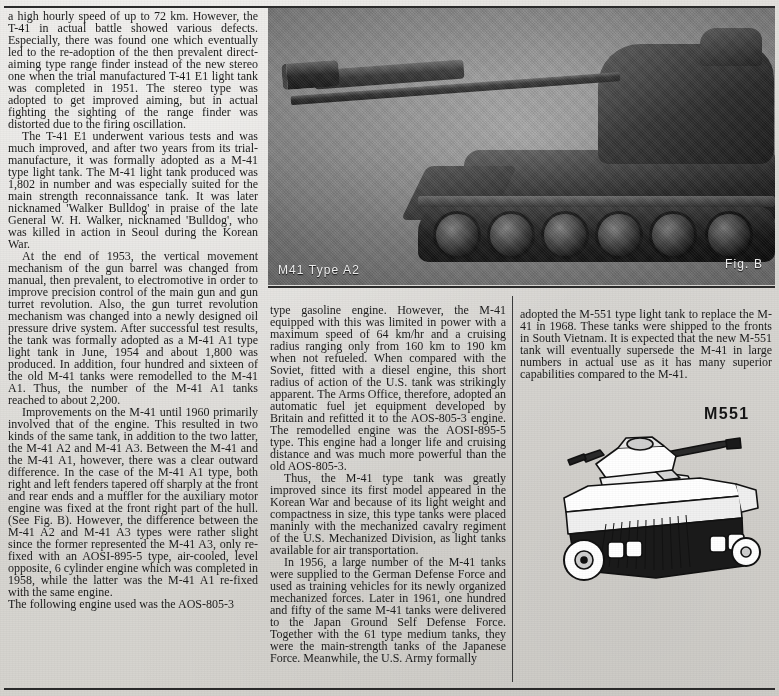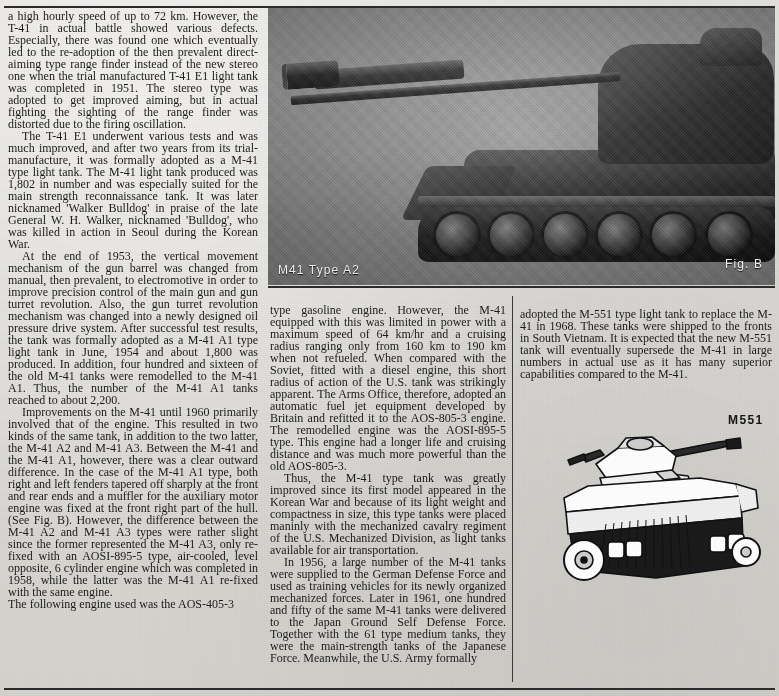--- a/index.html
+++ b/index.html
@@ -122,23 +122,23 @@
     position:absolute;
     font-family:"Liberation Sans", sans-serif;
     font-size:12px;letter-spacing:1.1px;color:#f2f2f2;
     text-shadow:0 1px 1px rgba(0,0,0,.85);
   }
   #cap-left{left:10px;bottom:8px;}
   #cap-right{right:12px;bottom:14px;}
 
   
   #m551-label{
-    position:absolute;left:728px;top:405px;
+    position:absolute;left:704px;top:405px;
     font-family:"Liberation Sans", sans-serif;
-    font-size:12px;letter-spacing:1.4px;color:#151515;font-weight:600;margin-top:8px;
+    font-size:16px;letter-spacing:1.4px;color:#151515;font-weight:600;
   }
   #drawing{position:absolute;left:560px;top:420px;width:215px;height:200px;}
   #drawing svg{display:block;}
 </style>
 </head>
 <body>
 
 <div id="page">
 
   <div class="rule" id="rule-top"></div>
@@ -166,21 +166,21 @@
     <div class="vig"></div>
     <div class="cap" id="cap-left">M41  Type  A2</div>
     <div class="cap" id="cap-right">Fig. B</div>
   </div>
 
   <div class="col" id="col-left">
     <p class="noindent">a high hourly speed of up to 72 km. However, the T-41 in actual battle showed various defects. Especially, there was found one which eventually led to the re-adoption of the then prevalent direct-aiming type range finder instead of the new stereo one when the trial manufactured T-41 E1 light tank was completed in 1951. The stereo type was adopted to get improved aiming, but in actual fighting the sighting of the range finder was distorted due to the firing oscillation.</p>
     <p>The T-41 E1 underwent various tests and was much improved, and after two years from its trial-manufacture, it was formally adopted as a M-41 type light tank. The M-41 light tank produced was 1,802 in number and was especially suited for the main strength reconnaissance tank. It was later nicknamed 'Walker Bulldog' in praise of the late General W. H. Walker, nicknamed 'Bulldog', who was killed in action in Seoul during the Korean War.</p>
     <p>At the end of 1953, the vertical movement mechanism of the gun barrel was changed from manual, then prevalent, to electromotive in order to improve precision control of the main gun and gun turret revolution. Also, the gun turret revolution mechanism was changed into a newly designed oil pressure drive system. After successful test results, the tank was formally adopted as a M-41 A1 type light tank in June, 1954 and about 1,800 was produced. In addition, four hundred and sixteen of the old M-41 tanks were remodelled to the M-41 A1. Thus, the number of the M-41 A1 tanks reached to about 2,200.</p>
     <p>Improvements on the M-41 until 1960 primarily involved that of the engine. This resulted in two kinds of the same tank, in addition to the two latter, the M-41 A2 and M-41 A3. Between the M-41 and the M-41 A1, however, there was a clear outward difference. In the case of the M-41 A1 type, both right and left fenders tapered off sharply at the front and rear ends and a muffler for the auxiliary motor engine was fixed at the front right part of the hull. (See Fig. B). However, the difference between the M-41 A2 and M-41 A3 types were rather slight since the former represented the M-41 A3, only re-fixed with an AOSI-895-5 type, air-cooled, level opposite, 6 cylinder engine which was completed in 1958, while the latter was the M-41 A1 re-fixed with the same engine.</p>
-    <p class="noindent">The following engine used was the AOS-405-3</p>
+    <p class="noindent">The following engine used was the AOS-805-3</p>
   </div>
 
   <div class="col" id="col-mid">
     <p class="noindent">type gasoline engine. However, the M-41 equipped with this was limited in power with a maximum speed of 64 km/hr and a cruising radius ranging only from 160 km to 190 km when not refueled. When compared with the Soviet, fitted with a diesel engine, this short radius of action of the U.S. tank was strikingly apparent. The Arms Office, therefore, adopted an automatic fuel jet equipment developed by Britain and refitted it to the AOS-805-3 engine. The remodelled engine was the AOSI-895-5 type. This engine had a longer life and cruising distance and was much more powerful than the old AOS-805-3.</p>
     <p>Thus, the M-41 type tank was greatly improved since its first model appeared in the Korean War and because of its light weight and compactness in size, this type tanks were placed maninly with the mechanized cavalry regiment of the U.S. Mechanized Division, as light tanks available for air transportation.</p>
     <p>In 1956, a large number of the M-41 tanks were supplied to the German Defense Force and used as training vehicles for its newly organized mechanized forces. Later in 1961, one hundred and fifty of the same M-41 tanks were delivered to the Japan Ground Self Defense Force. Together with the 61 type medium tanks, they were the main-strength tanks of the Japanese Force. Meanwhile, the U.S. Army formally</p>
   </div>
 
   <div class="col" id="col-right">
     <p class="noindent">adopted the M-551 type light tank to replace the M-41 in 1968. These tanks were shipped to the fronts in South Vietnam. It is expected that the new M-551 tank will eventually supersede the M-41 in large numbers in actual use as it has many superior capabilities compared to the M-41.</p>

